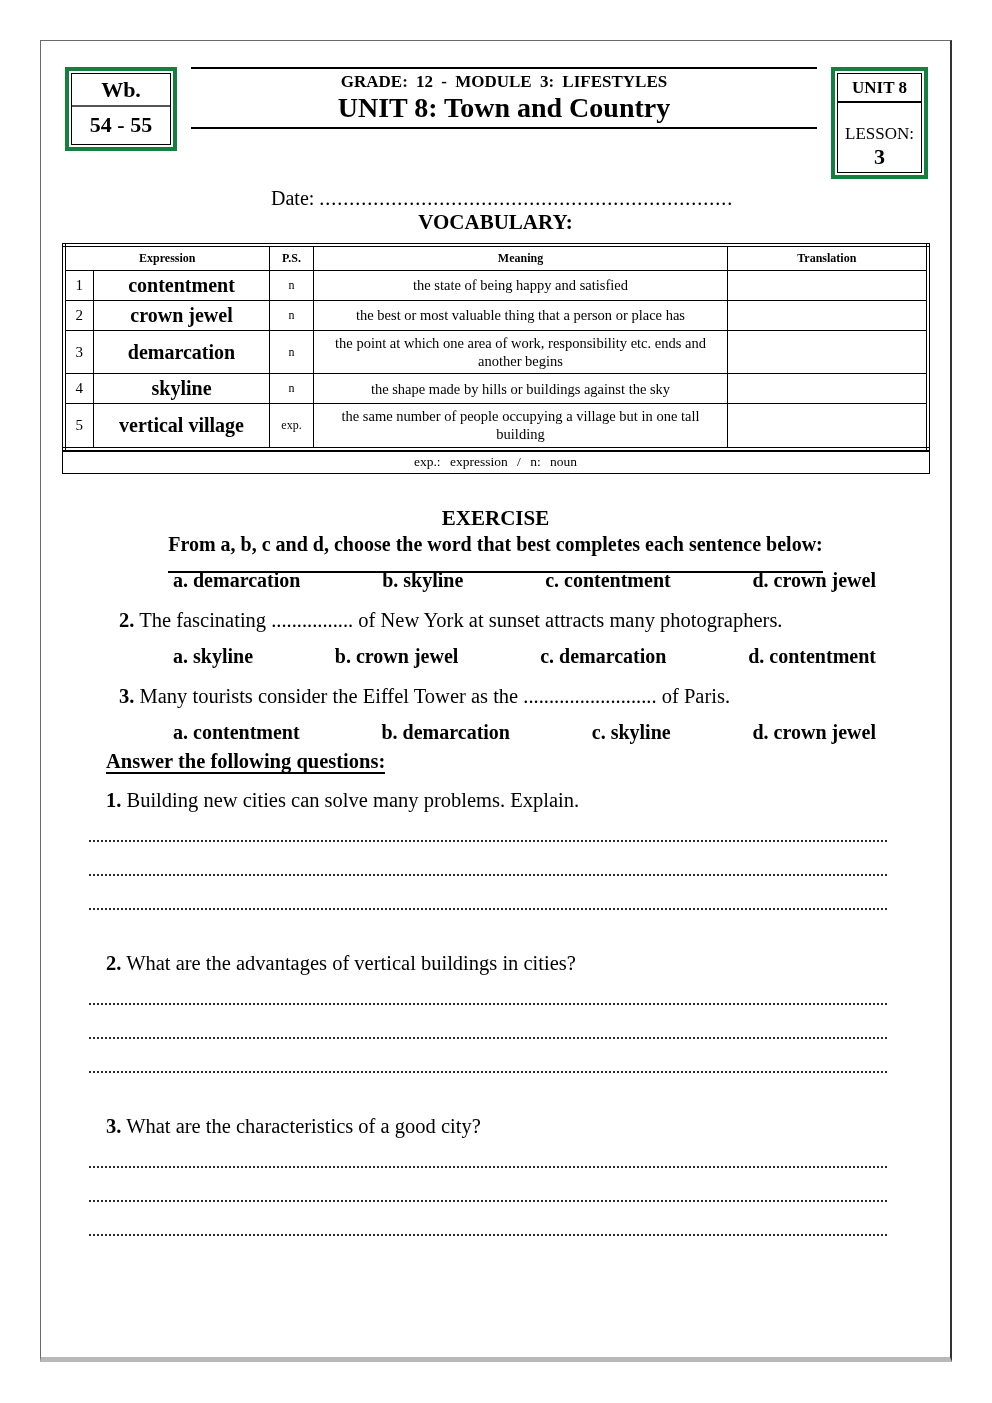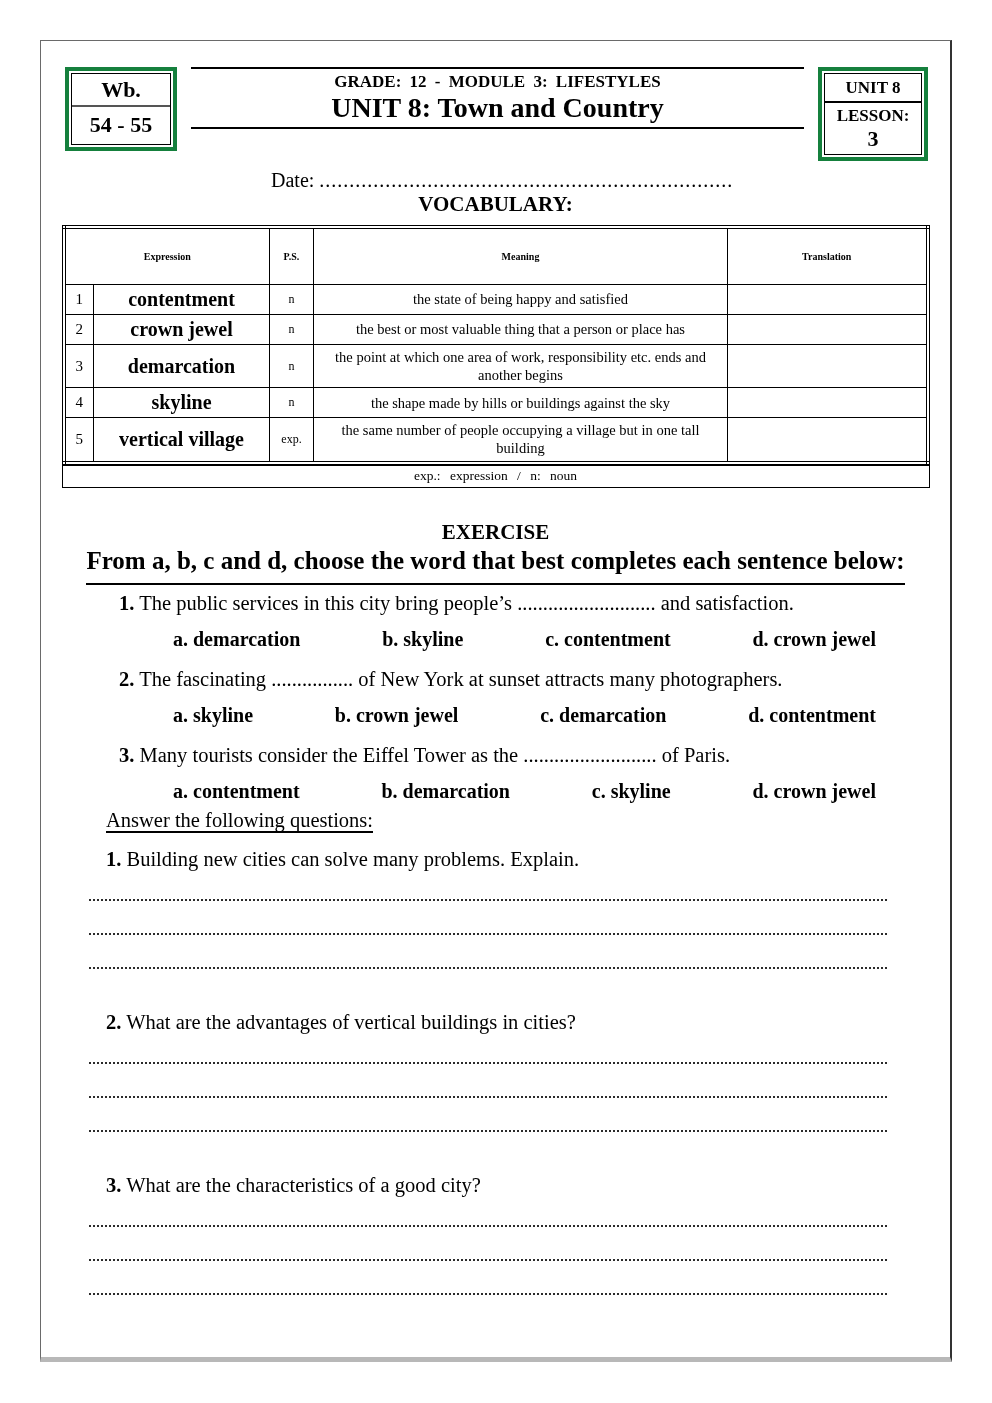--- a/index.html
+++ b/index.html
@@ -24,71 +24,71 @@
   .header { display:flex; margin:26px 22px 0 24px; align-items:flex-start; }
   .dbox { border:4px solid #15803d; padding:2px; background:#fff; }
   .dbox-in { border:1px solid #000; text-align:center; }
   .wb-box { width:112px; }
   .wb-top { font-weight:bold; font-size:22px; padding:3px 0 2px; border-bottom:2px solid #555; }
   .wb-bottom { font-weight:bold; font-size:22px; padding:5px 0 6px; }
   .title-block { flex:1; margin:0 14px; }
   .rule { border-top:2.5px solid #000; }
   .title-line1 { text-align:center; font-weight:bold; font-size:17px; padding-top:3px; word-spacing:4px; }
   .title-line2 { text-align:center; font-weight:bold; font-size:28px; padding:0 0 3px; }
-  .unit-box { width:110px; }
+  .unit-box { width:97px; }
   .unit-top { font-weight:bold; font-size:17px; padding:4px 0 3px; border-bottom:2px solid #000; }
-  .unit-lesson { font-weight:bold; font-size:17px; padding-top:3px; }
+  .unit-lesson { font-weight:normal; font-size:17px; padding-top:21px; }
   .unit-num { font-weight:bold; font-size:22px; padding-bottom:2px; }
 
   
   .date-row { margin:8px 0 0 230px; font-size:20px; }
   .date-dots { letter-spacing:1px; }
 
   
   .vocab-heading { text-align:center; font-weight:bold; font-size:21px; }
   table.vocab {
     border-collapse:collapse; margin:8px auto 0; width:868px;
     border:4px double #000;
   }
   table.vocab td, table.vocab th { border:1px solid #000; }
   th.h-expr, th.h-ps, th.h-meaning, th.h-trans {
-    font-weight:bold; font-size:10px; text-align:center;
-    border-bottom:3px solid #000; padding:22px 2px;
+    font-weight:bold; font-size:12px; text-align:center;
+    border-bottom:3px solid #000; padding:4px 2px;
   }
   td.c-num { width:30px; text-align:center; font-size:15px; }
   td.c-expr { width:176px; text-align:center; font-weight:bold; font-size:20px; }
   th.h-ps, td.c-ps { width:44px; border-left:2px solid #000; }
   td.c-ps { text-align:center; font-size:12px; }
   th.h-meaning, td.c-meaning { width:414px; border-left:3px double #000; }
   td.c-meaning { text-align:center; font-size:14.5px; line-height:1.25; padding:2px 8px; }
   th.h-trans, td.c-trans { width:200px; border-left:3px double #000; }
   tr.vrow td { padding-top:3px; padding-bottom:3px; }
   .vocab-footnote {
     width:868px; margin:0 auto; border:1.5px solid #000; border-top:1px solid #000;
     text-align:center; font-size:13.5px; padding:2px 0 3px; word-spacing:6px;
   }
 
   
   .sec-heading { text-align:center; font-weight:bold; font-size:21px; }
   .exercise-heading { margin-top:32px; }
   .instruction-center { text-align:center; margin-top:2px; }
   .instruction-center span {
-    font-weight:bold; font-size:25px;
-    border-bottom:2.5px solid #000; padding-bottom:9px;
+    font-weight:bold; font-size:20px;
+    border-bottom:2.5px solid #000; padding-bottom:16px;
   }
   .question { margin:17px 60px 0 78px; font-size:20.5px; }
   .question .qnum { font-weight:bold; }
   .options { display:flex; justify-content:space-between; margin:13px 74px 0 132px;align-items:center; }
   .options span { font-weight:bold; font-size:20px; }
 
   
   .setbook-heading { margin-top:26px; }
   .instruction-left { margin:6px 0 0 65px; }
   .instruction-left span {
-    font-weight:normal; font-size:20.5px;
+    font-weight:bold; font-size:20.5px;
     border-bottom:2.5px solid #000;
   }
   .sb-question { margin:16px 60px 0 65px; font-size:20.5px; }
   .sb-question .qnum { font-weight:bold; }
   .ans-line {
     margin-left:48px; width:798px; height:26px;
     border-bottom:2.5px dotted #2b2b2b;
   }
   .ans-line + .ans-line { margin-top:8px; }
   .ans-block { margin-top:4px; }
@@ -173,24 +173,20 @@
     </tr>
   </tbody>
     </table>
   <div class="vocab-footnote">exp.: expression  /  n: noun</div>
 
   <div class="sec-heading exercise-heading">EXERCISE</div>
   <div class="instruction-center">
     <span>From a, b, c and d, choose the word that best completes each sentence below:</span>
   </div>
 
-  <div class="question">
-    <span class="qnum">1.</span>
-    <span>The public services in this city bring people’s ........................... and satisfaction.</span>
-  </div>
   <div class="options">
     <span>a. demarcation</span>
     <span>b. skyline</span>
     <span>c. contentment</span>
     <span>d. crown jewel</span>
   </div>
 
   <div class="question">
     <span class="qnum">2.</span>
     <span>The fascinating ................ of New York at sunset attracts many photographers.</span>

